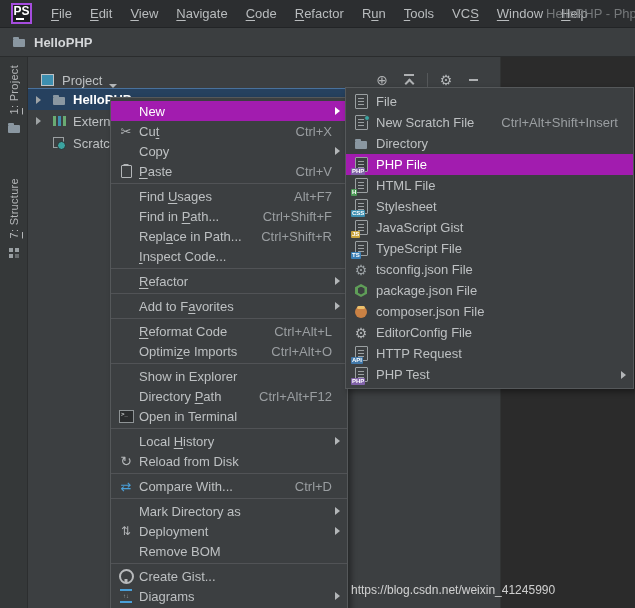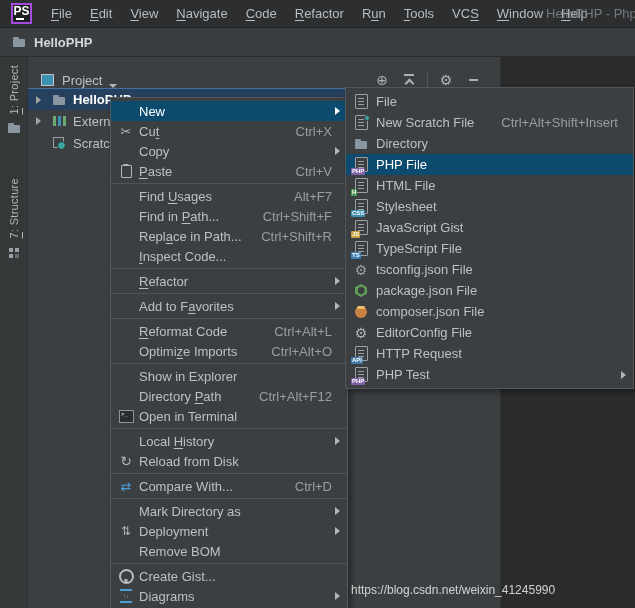--- a/index.html
+++ b/index.html
@@ -62,21 +62,21 @@
   .editor { position:absolute; left:500px; top:57px; right:0; bottom:0; background:#2b2b2b;
     border-left:1px solid #323434; }
 
   
   .menu { position:absolute; background:#3c3f41; border:1px solid #55585a;
     box-shadow:3px 3px 6px rgba(0,0,0,.4); padding:3px 0; z-index:10; }
   .menu.main { left:110px; top:97px; width:238px; }
   .menu.sub  { left:345px; top:87px; width:289px; z-index:11; }
   .mrow { height:20px; display:flex; align-items:center; padding:0 7px 0 6px; position:relative; cursor:default; }
   .menu.sub .mrow { height:21px; }
-  .mrow.selected { background:#0c4a6e; }
+  .mrow.selected { background:#a21caf; }
   .mrow.selected .mlabel, .mrow.selected .mshortcut { color:#ffffff; }
   .mrow.selected .marrow::before { border-left-color:#ffffff; }
   .mi { width:18px; height:16px; margin-right:4px; flex:none; position:relative;
     display:inline-flex; align-items:center; justify-content:center; }
   .menu.sub .mi { margin-right:6px; }
   .mlabel { color:#bdc0c2; white-space:nowrap; }
   .mshortcut { margin-left:auto; color:#9a9ea1; white-space:nowrap; padding-right:8px; }
   .marrow { position:absolute; right:7px; top:50%; transform:translateY(-50%); }
   .marrow::before { content:""; display:block; border-left:5px solid #b3b6b8;
     border-top:4px solid transparent; border-bottom:4px solid transparent; }

